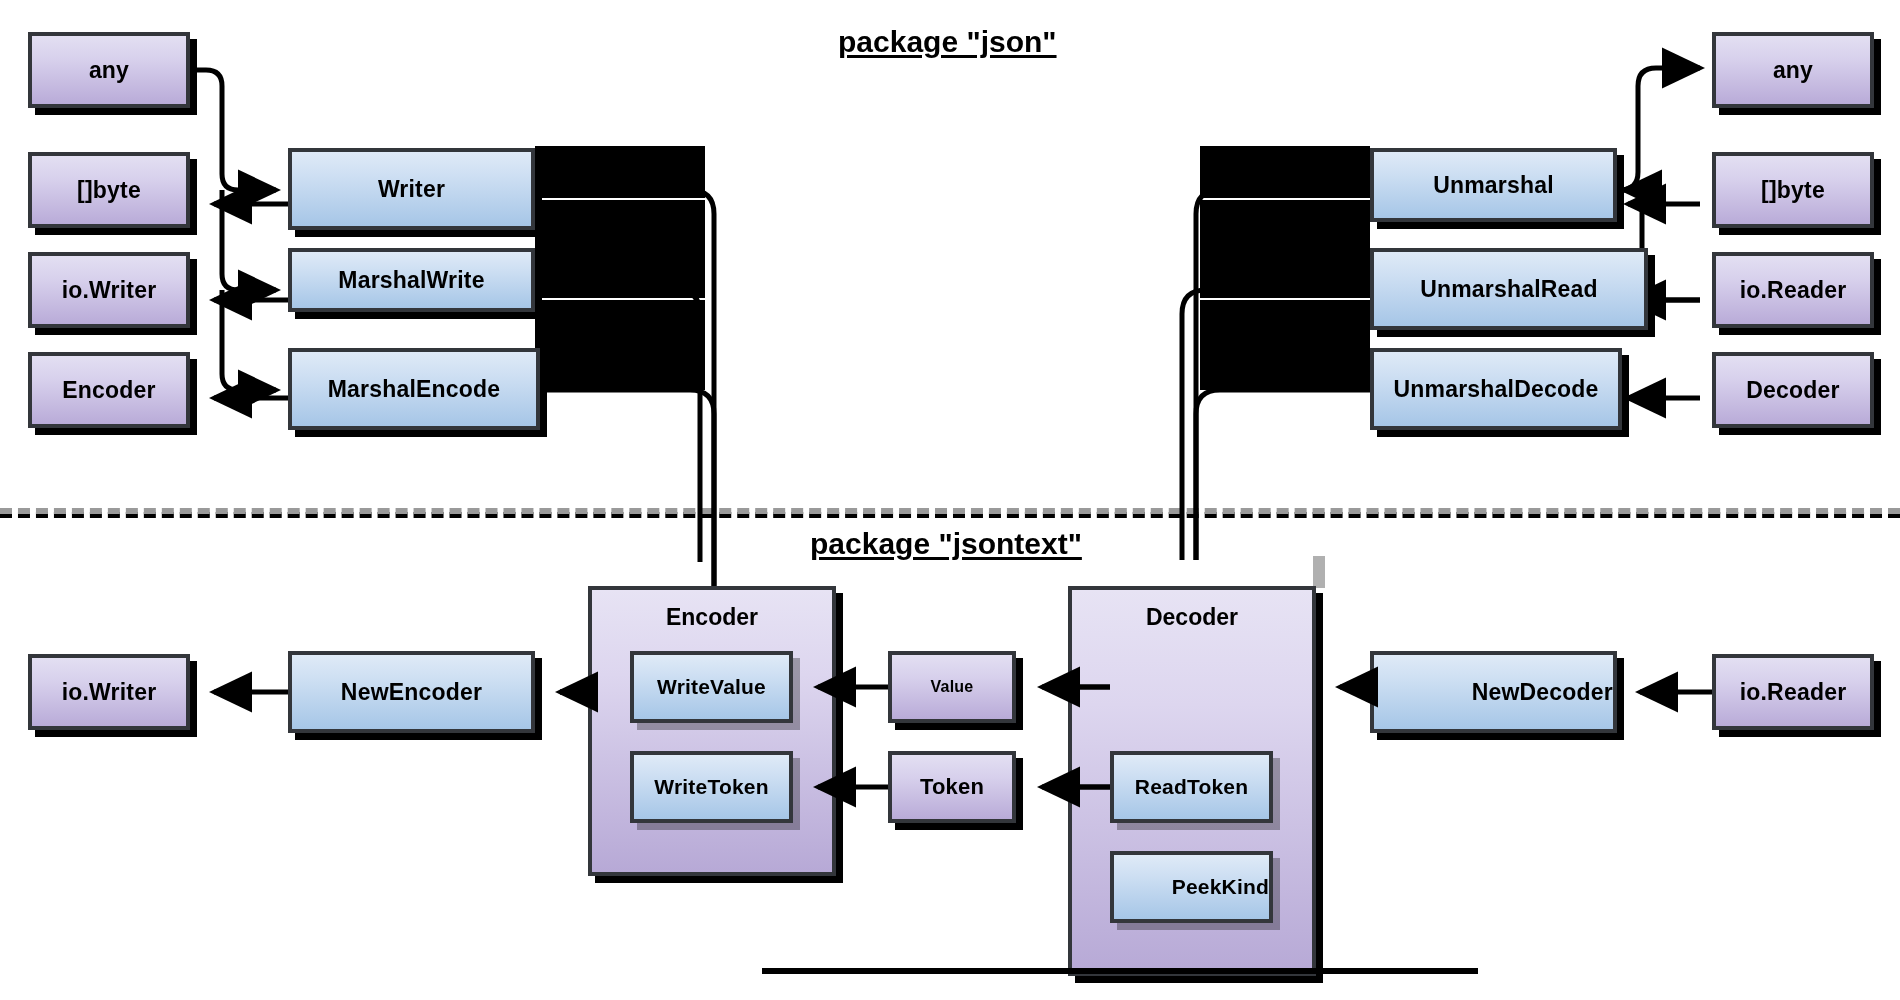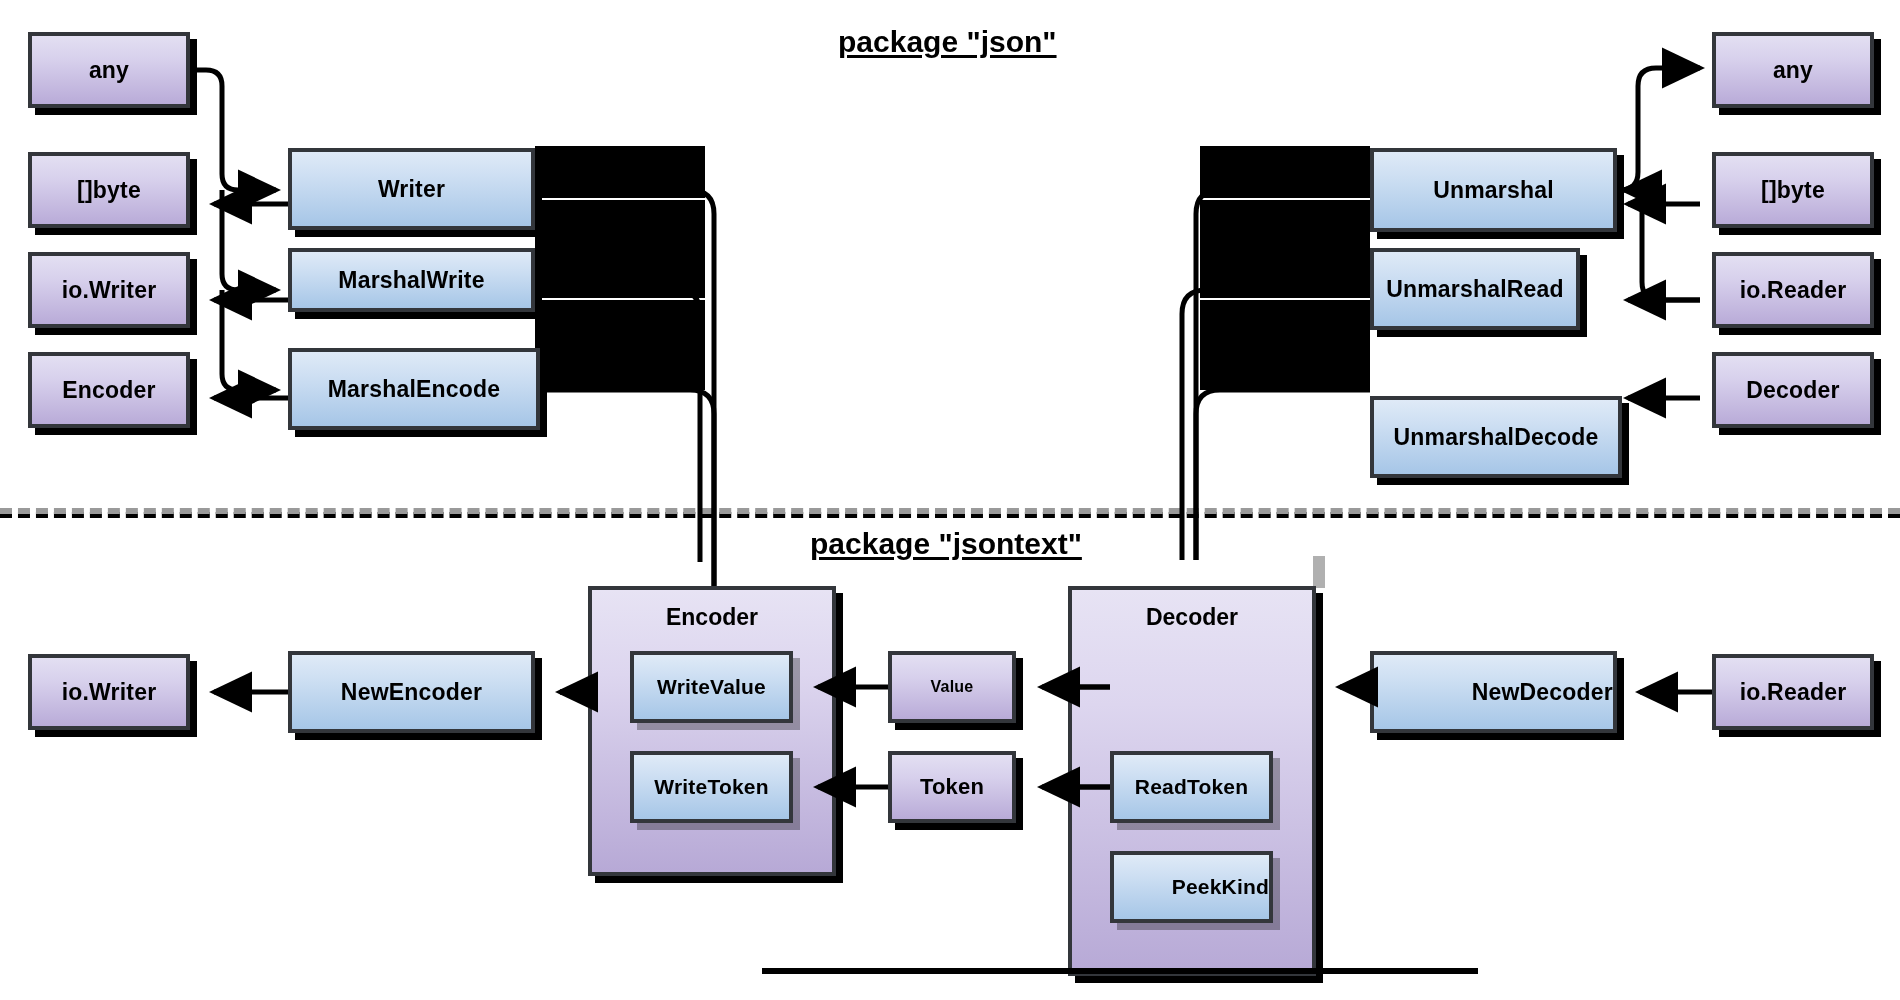--- a/index.html
+++ b/index.html
@@ -150,27 +150,27 @@
   <div class="node func" style="left:288px;top:148px;width:247px;height:82px;">
     <span>Writer</span>
   </div>
   <div class="node func" style="left:288px;top:248px;width:247px;height:64px;align-items:center;">
     <span>MarshalWrite</span>
   </div>
   <div class="node func" style="left:288px;top:348px;width:252px;height:82px;">
     <span>MarshalEncode</span>
   </div>
 
-  <div class="node func" style="left:1370px;top:148px;width:247px;height:84px;">
+  <div class="node func" style="left:1370px;top:148px;width:247px;height:74px;">
     <span>Unmarshal</span>
   </div>
-  <div class="node func" style="left:1370px;top:248px;width:210px;height:82px;">
+  <div class="node func" style="left:1370px;top:248px;width:278px;height:82px;">
     <span>UnmarshalRead</span>
   </div>
-  <div class="node func" style="left:1370px;top:348px;width:252px;height:82px;margin-top:48px;">
+  <div class="node func" style="left:1370px;top:348px;width:252px;height:82px;">
     <span>UnmarshalDecode</span>
   </div>
 
   <div class="node type" style="left:1712px;top:32px;width:162px;height:76px;">
     <span>any</span>
   </div>
   <div class="node type" style="left:1712px;top:152px;width:162px;height:76px;">
     <span>[]byte</span>
   </div>
   <div class="node type" style="left:1712px;top:252px;width:162px;height:76px;">

